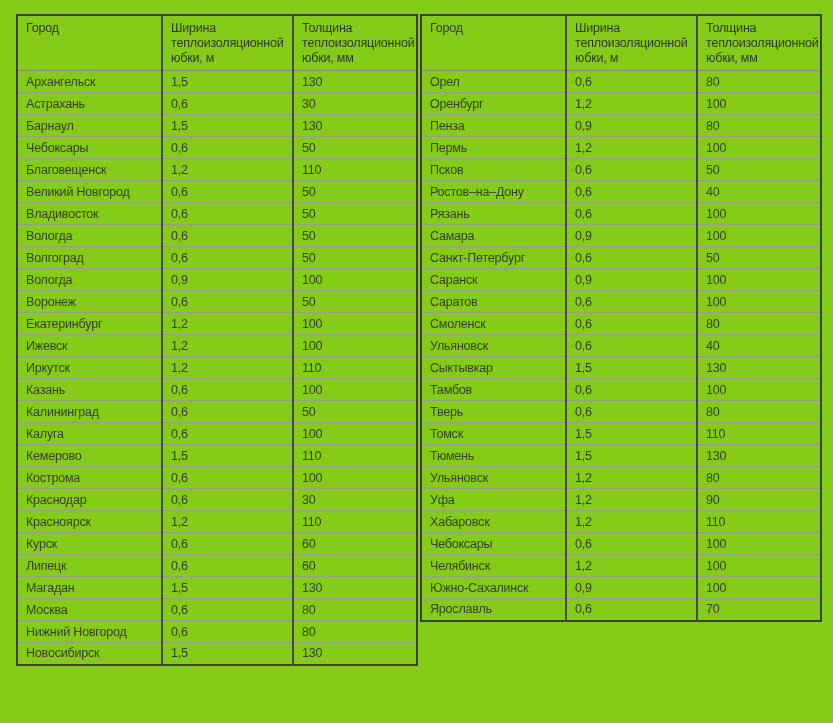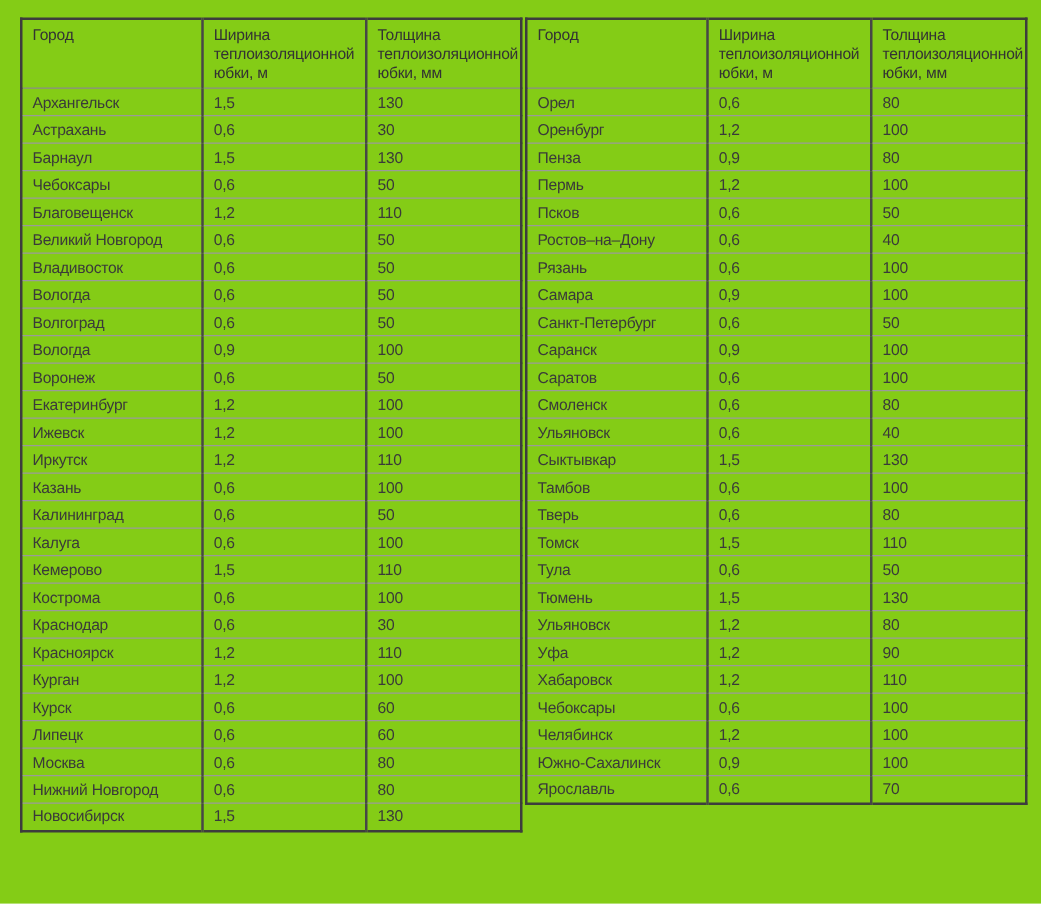--- a/index.html
+++ b/index.html
@@ -184,33 +184,33 @@
             <td>Краснодар</td>
             <td>0,6</td>
             <td>30</td>
           </tr>
           <tr>
             <td>Красноярск</td>
             <td>1,2</td>
             <td>110</td>
           </tr>
           <tr>
-            <td>Курган</td>
-            <td>1,2</td>
-            <td>100</td>
-          </tr>
-          <tr>
             <td>Курск</td>
             <td>0,6</td>
             <td>60</td>
           </tr>
           <tr>
             <td>Липецк</td>
             <td>0,6</td>
             <td>60</td>
+          </tr>
+          <tr>
+            <td>Магадан</td>
+            <td>1,5</td>
+            <td>130</td>
           </tr>
           <tr>
             <td>Москва</td>
             <td>0,6</td>
             <td>80</td>
           </tr>
           <tr>
             <td>Нижний Новгород</td>
             <td>0,6</td>
             <td>80</td>
@@ -316,25 +316,20 @@
             <td>Тверь</td>
             <td>0,6</td>
             <td>80</td>
           </tr>
           <tr>
             <td>Томск</td>
             <td>1,5</td>
             <td>110</td>
           </tr>
           <tr>
-            <td>Тула</td>
-            <td>0,6</td>
-            <td>50</td>
-          </tr>
-          <tr>
             <td>Тюмень</td>
             <td>1,5</td>
             <td>130</td>
           </tr>
           <tr>
             <td>Ульяновск</td>
             <td>1,2</td>
             <td>80</td>
           </tr>
           <tr>

